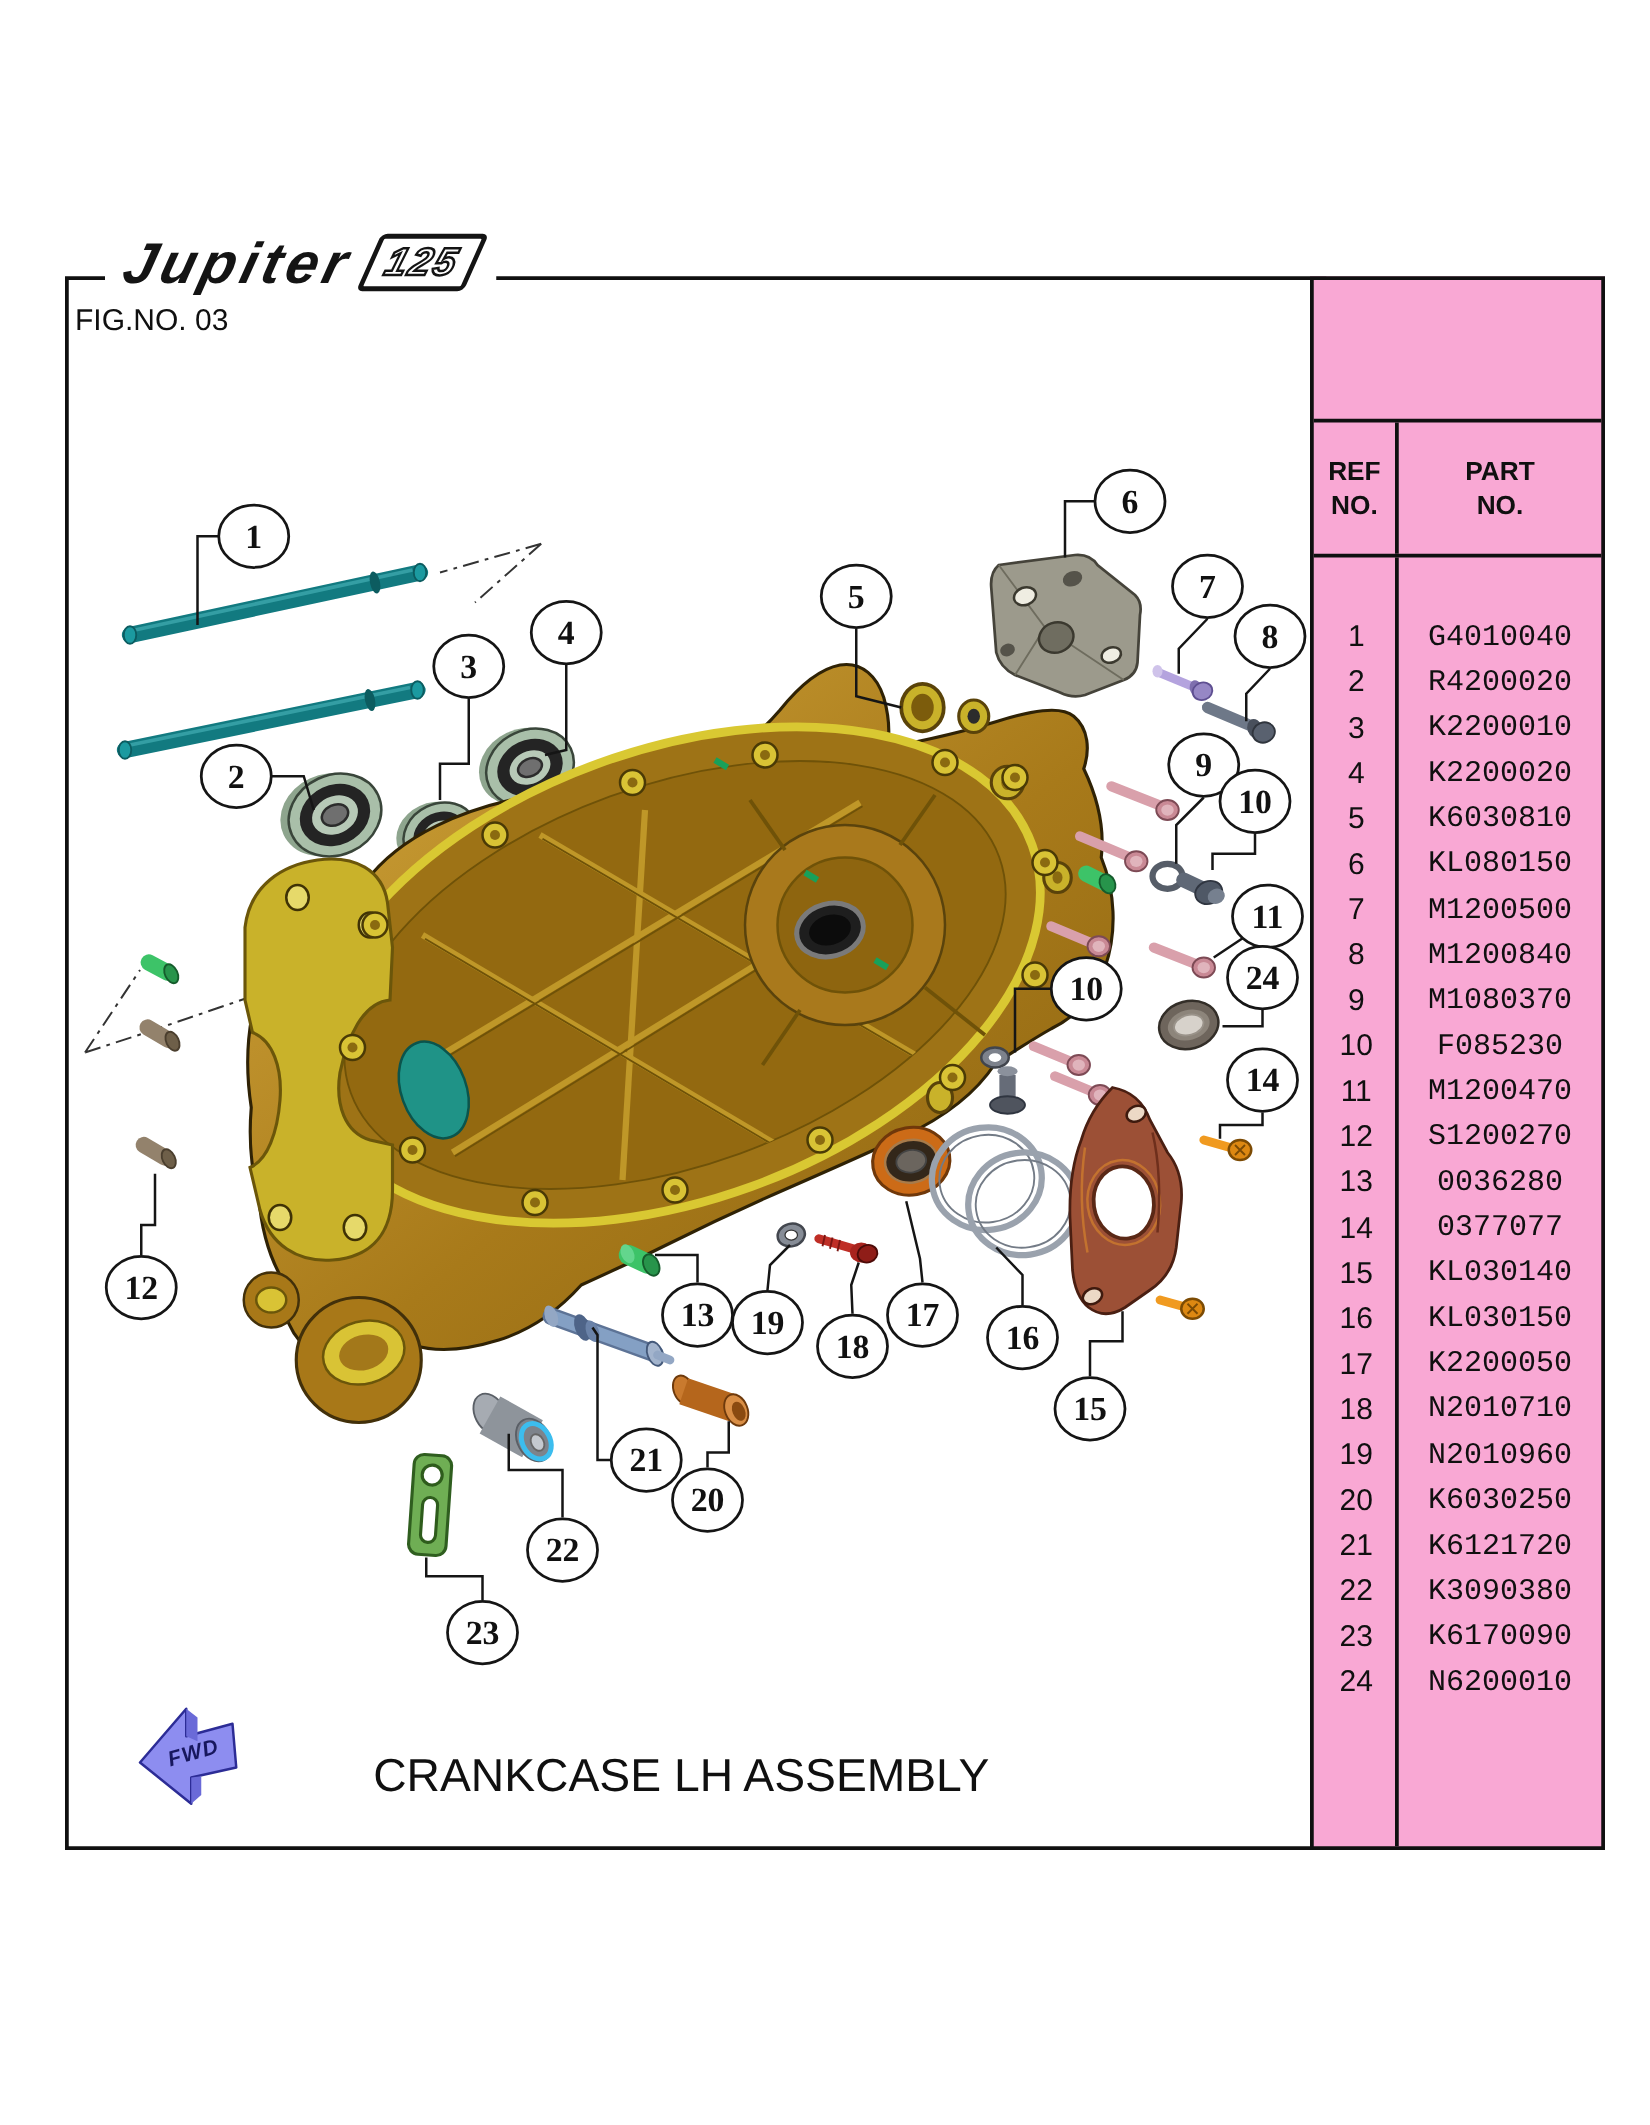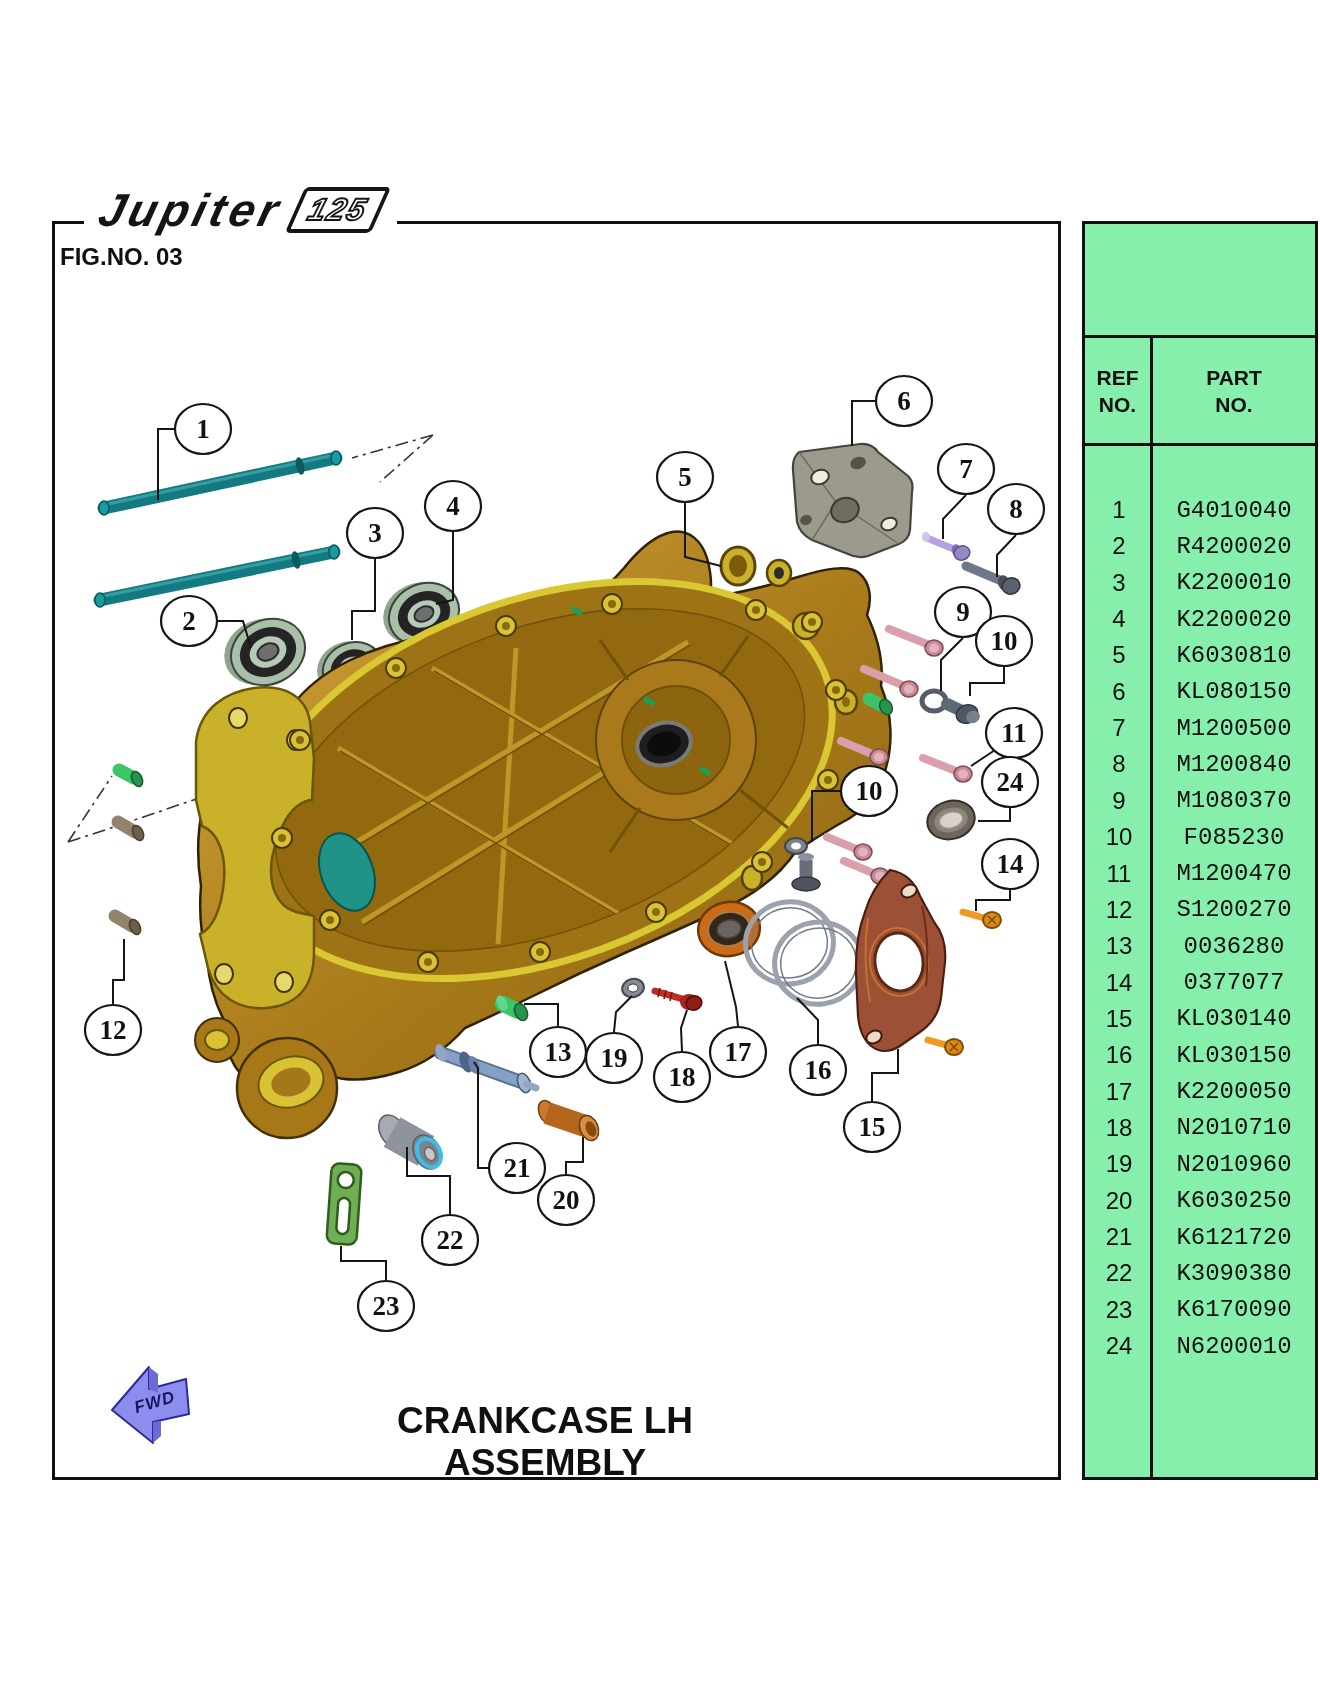--- a/index.html
+++ b/index.html
@@ -1,43 +1,43 @@
 <!DOCTYPE html>
 <html><head>
 <meta charset="utf-8">
 <style>
   html,body{margin:0;padding:0;}
   body{width:1320px;height:1700px;position:relative;background:#fff;overflow:hidden;
        font-family:"Liberation Sans",sans-serif;color:#101010;}
   .frame{position:absolute;border:3px solid #101010;box-sizing:border-box;background:transparent;}
   #diagram-frame{left:52px;top:221px;width:1009px;height:1259px;}
-  #table-frame{left:1082px;top:221px;width:236px;height:1259px;background:#86efac;}
+  #table-frame{left:1048px;top:221px;width:236px;height:1259px;background:#f9a8d4;}
   .tb-top{height:111px;border-bottom:3px solid #101010;}
   .tb-head{height:105px;border-bottom:3px solid #101010;display:flex;}
   .tb-head .hc{display:flex;flex-direction:column;justify-content:center;align-items:center;
                font-weight:bold;font-size:21px;line-height:27px;}
   .tb-head .c1{width:65px;border-right:3px solid #101010;box-sizing:content-box;}
   .tb-head .c2{flex:1;justify-content:center;}
   .tb-body{position:relative;height:1031px;}
   .tb-divider{position:absolute;left:65px;top:0;bottom:0;width:3px;background:#101010;z-index:0;}
   .t-row{position:absolute;left:0;width:100%;height:30px;display:flex;align-items:center;
          font-size:24px;z-index:1;}
   .t-ref{width:68px;text-align:center;}
   .t-part{flex:1;text-align:center;font-family:Liberation Mono, monospace;}
   #logo{position:absolute;left:84px;top:184px;height:52px;z-index:6;background:#fff;
         display:flex;align-items:center;gap:14px;padding:0 16px;}
   #logo .logo-word{font-style:italic;font-weight:bold;font-size:46px;letter-spacing:4px;
         transform:skewX(-14deg);color:#141414;}
   #logo .logo-badge{border:4px solid #141414;border-radius:5px;transform:skewX(-24deg);
         padding:0 10px;height:38px;display:flex;align-items:center;background:#fff;}
   #logo .logo-badge span{font-style:italic;font-weight:900;font-size:31px;color:#fff;
         -webkit-text-stroke:2px #141414;letter-spacing:2px;transform:skewX(8deg);}
-  #fig-label{position:absolute;left:60px;top:243px;font-size:24px;font-weight:bold;z-index:6;}
+  #fig-label{position:absolute;left:60px;top:243px;font-size:24px;font-weight:normal;z-index:6;}
   #title{position:absolute;left:295px;top:1400px;width:500px;text-align:center;
-         font-size:37px;font-weight:bold;letter-spacing:0px;z-index:4;}
+         font-size:37px;font-weight:normal;letter-spacing:0px;z-index:4;}
   #art{position:absolute;left:0;top:0;width:1320px;height:1700px;z-index:3;pointer-events:none;}
 </style>
 </head>
 <body>
 
 <div class="frame" id="diagram-frame"></div>
 <div class="frame" id="table-frame">
   <div class="tb-top"></div>
   <div class="tb-head">
     <div class="hc c1">

